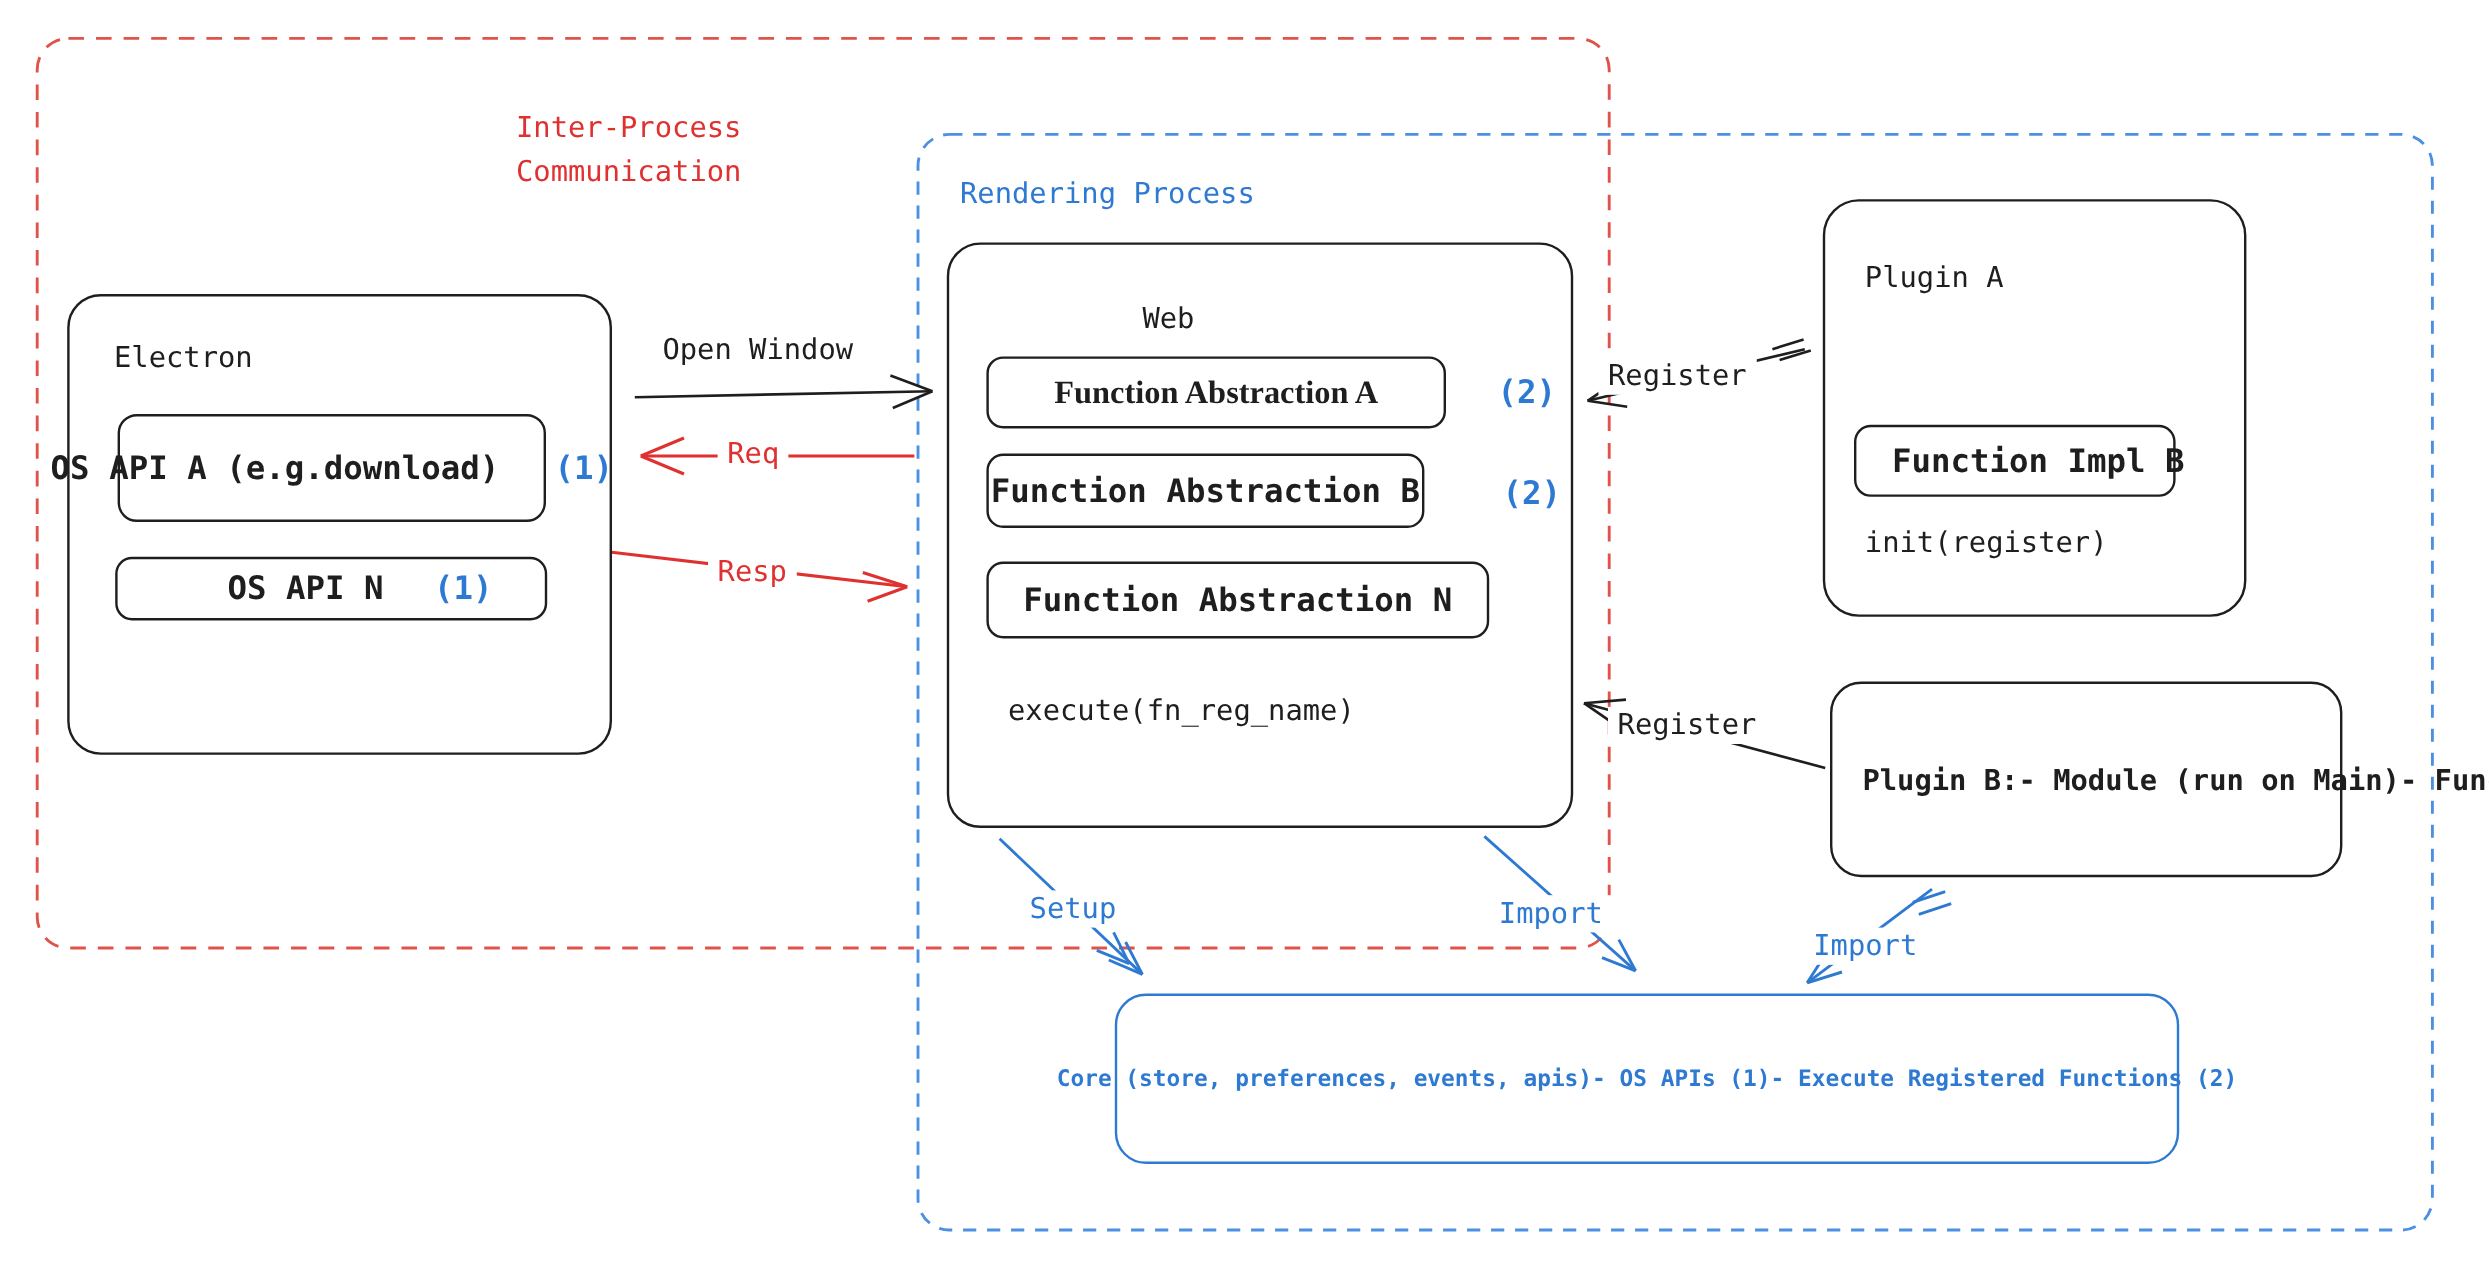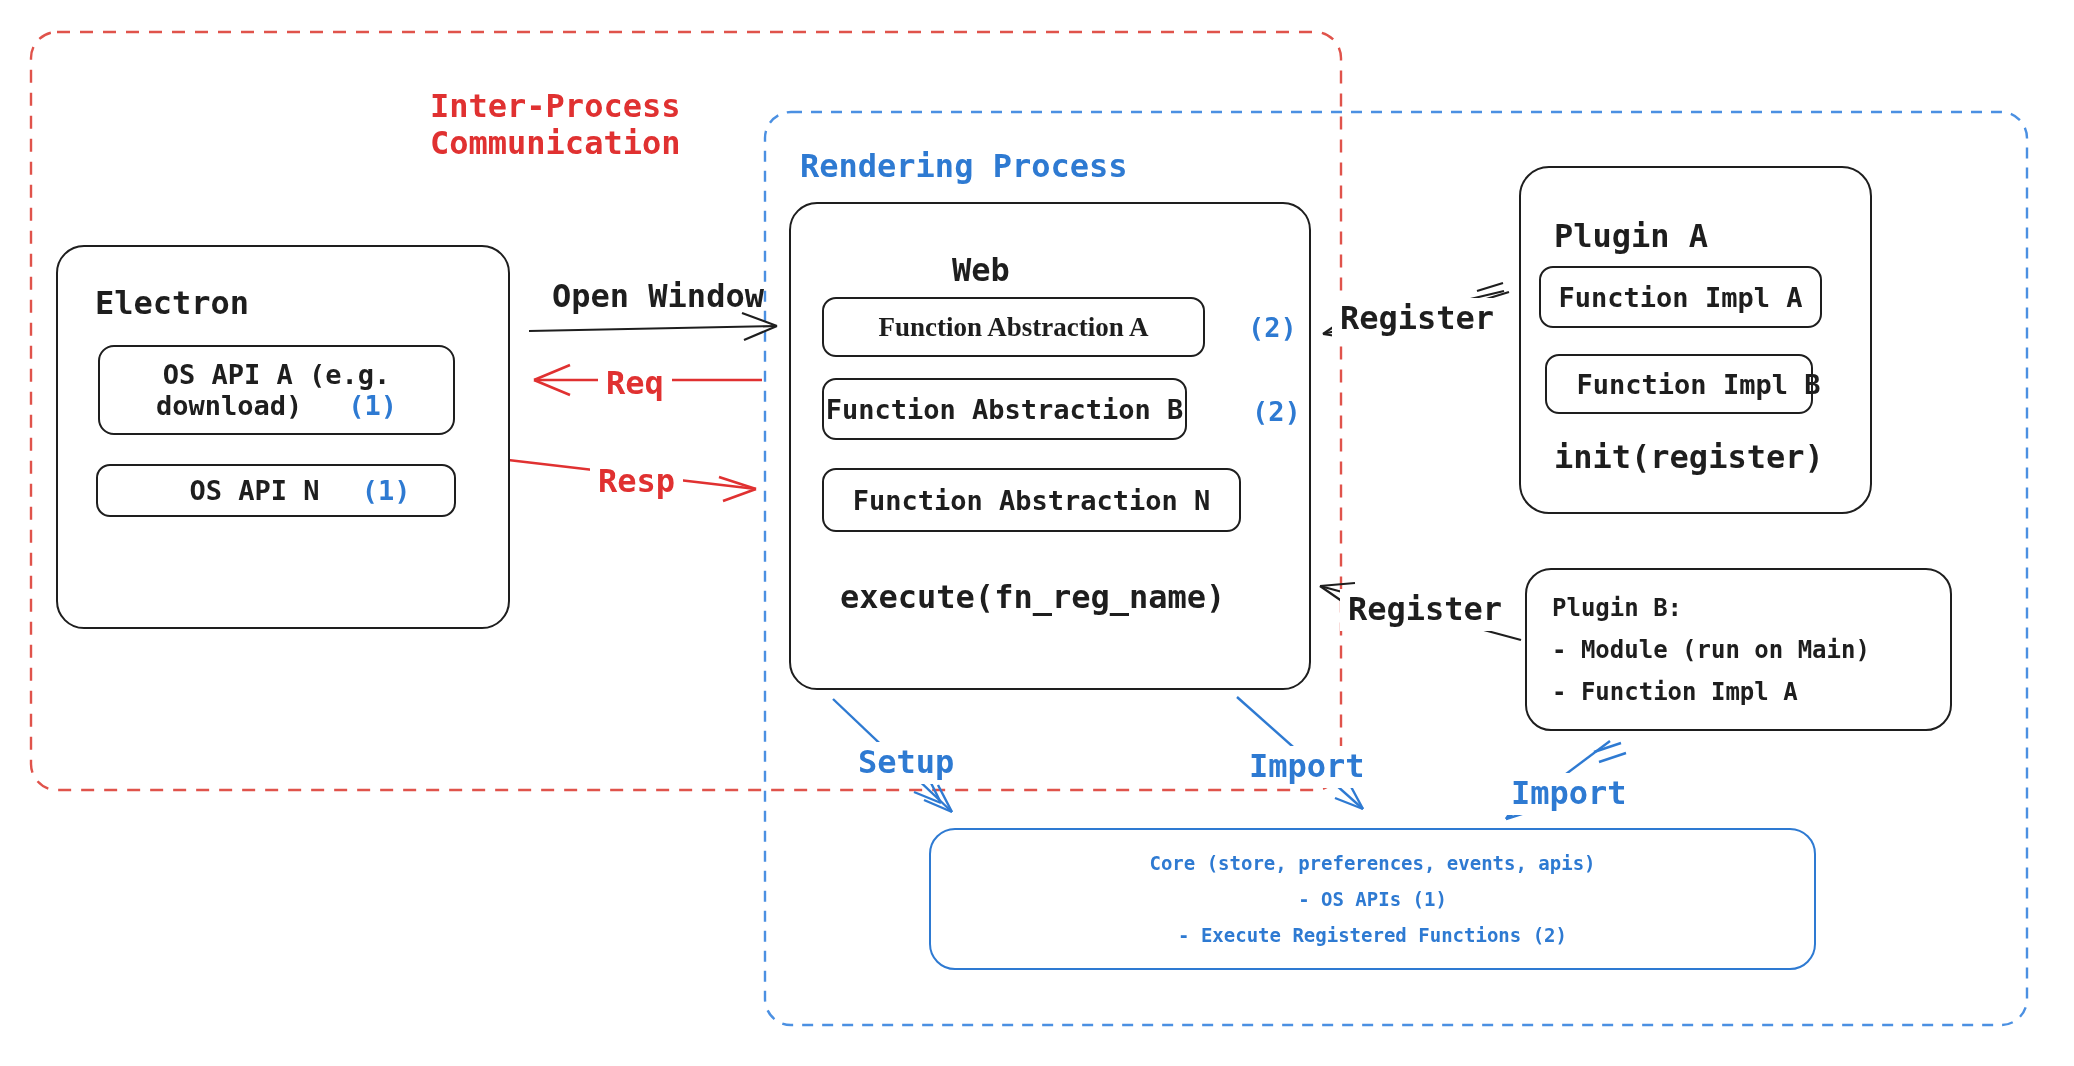--- a/index.html
+++ b/index.html
@@ -22,37 +22,37 @@
   .box{
     position:absolute;
     border:2px solid var(--ink);
     background:#ffffff;
     display:flex;align-items:center;justify-content:center;
   }
   .box.blue-box{border-color:var(--blue);}
   .lbl{
     position:absolute;
     color:var(--ink);
-    font-size:32px;font-weight:700;
+    font-size:24px;font-weight:400;
     white-space:pre;line-height:1.3;
   }
   .lbl.red{color:var(--red);}
   .lbl.blue{color:var(--blue);}
   .lbl.on-line{background:#ffffff;padding:0 8px;}
   .boxtext{
     color:var(--ink);
     font-size:27px;font-weight:700;
     white-space:pre;text-align:center;line-height:31px;
   }
   .marker{color:var(--blue);}
   .marker-float{
     position:absolute;color:var(--blue);
     font-size:27px;font-weight:700;white-space:pre;
   }
-  .col{display:flex;flex-direction:column;align-items:center;}
+  .col{display:flex;flex-direction:row;align-items:center;}
   .left-lines{align-items:flex-start;text-align:left;}
 </style>
 </head>
 <body>
 
 <div class="canvas">
 
   <svg class="overlay" viewBox="0 0 2074 1066">
 
     <rect x="31" y="32" width="1310" height="758" rx="26" ry="26" fill="none" stroke="var(--red-dash)" stroke-width="2.4" stroke-dasharray="13 10"></rect>
@@ -136,23 +136,20 @@
 
   <div class="box" style="left:822px;top:468px;width:419px;height:64px;border-radius:14px;">
     <div class="boxtext">Function Abstraction N</div>
   </div>
 
   <div class="lbl" style="left:840px;top:577px;">execute(fn_reg_name)</div>
 
   <div class="box" style="left:1519px;top:166px;width:353px;height:348px;border-radius:30px;"></div>
   <div class="lbl" style="left:1554px;top:216px;">Plugin A</div>
 
-  <div class="box" style="left:1539px;top:266px;width:283px;height:62px;border-radius:14px;">
-    <div class="boxtext">Function Impl A</div>
-  </div>
   <div class="box" style="left:1545px;top:354px;width:268px;height:60px;border-radius:14px;padding-left:39px;">
     <div class="boxtext">Function Impl B</div>
   </div>
   <div class="lbl" style="left:1554px;top:437px;">init(register)</div>
 
   <div class="box" style="left:1525px;top:568px;width:427px;height:163px;border-radius:26px;justify-content:flex-start;padding-left:25px;">
     <div class="col left-lines" style="line-height:42px;font-size:24px;font-weight:700;white-space:pre;color:var(--ink);">
       <div>Plugin B:</div>
       <div>- Module (run on Main)</div>
       <div>- Function Impl A</div>

